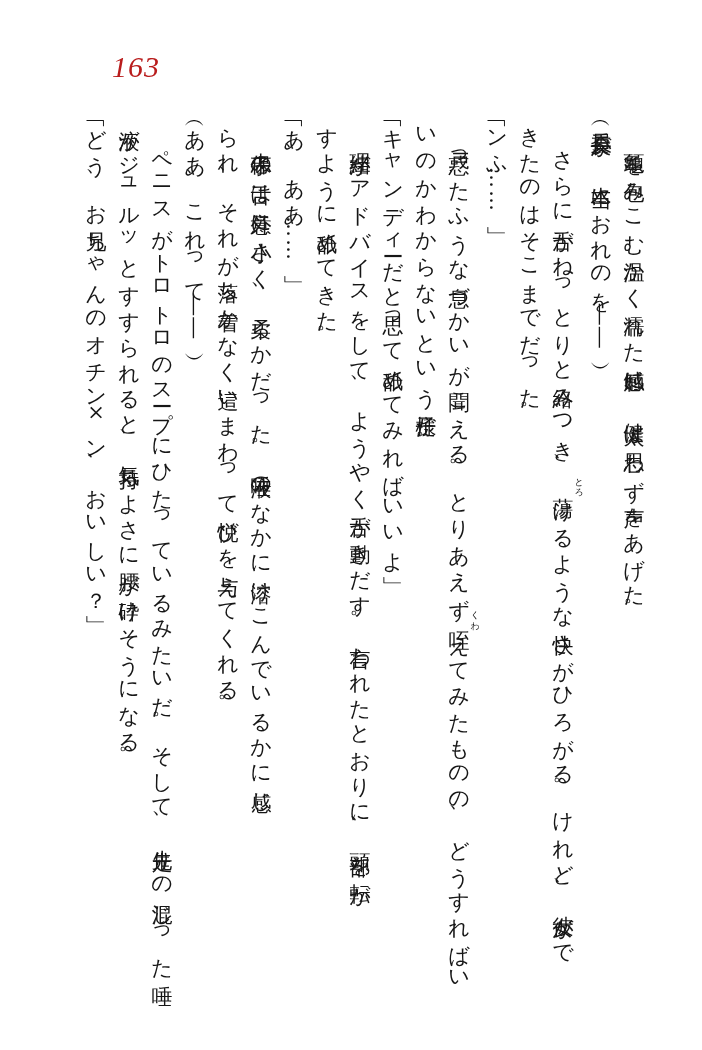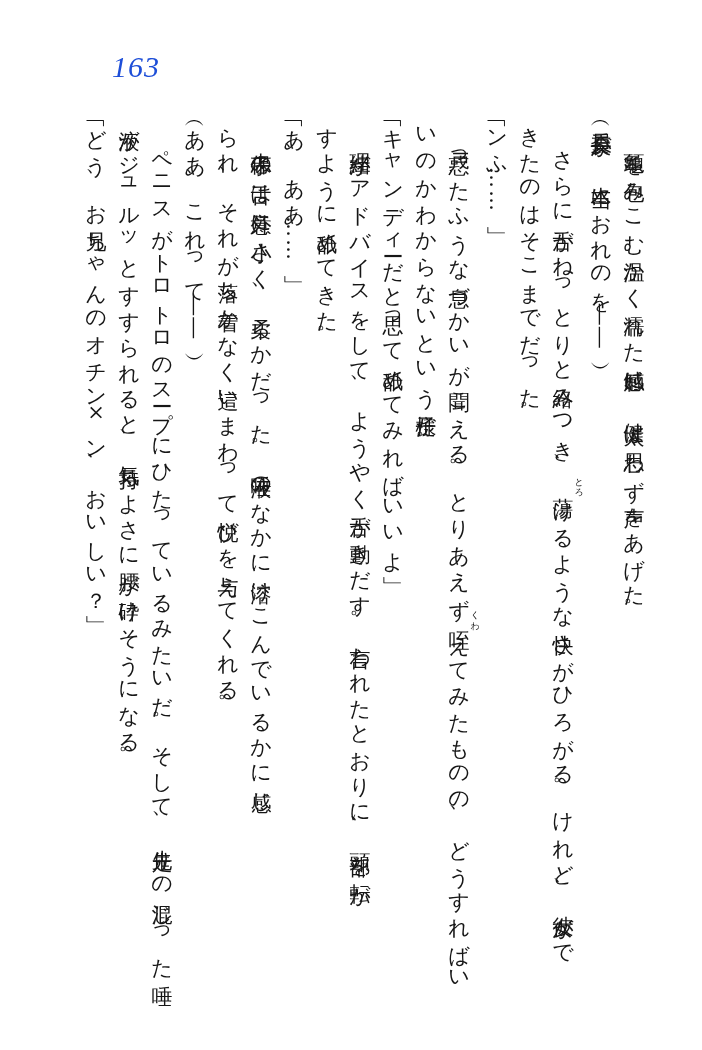--- a/index.html
+++ b/index.html
@@ -18,21 +18,21 @@
     inset: 0;
     background: #ffffff;
   }
   .page-number {
     position: absolute;
     top: 50px;
     left: 112px;
     font-family: "Liberation Serif", "DejaVu Serif", serif;
     font-style: italic;
     font-size: 30px;
-    color: #1d4ed8;
+    color: #b91c1c;
     letter-spacing: 1px;
   }
   .text-block {
     position: absolute;
     top: 113px;
     right: 52px;
     height: 888px;
     writing-mode: vertical-rl;
     text-orientation: mixed;
     font-family: "DejaVu Serif", "Liberation Serif", serif;

